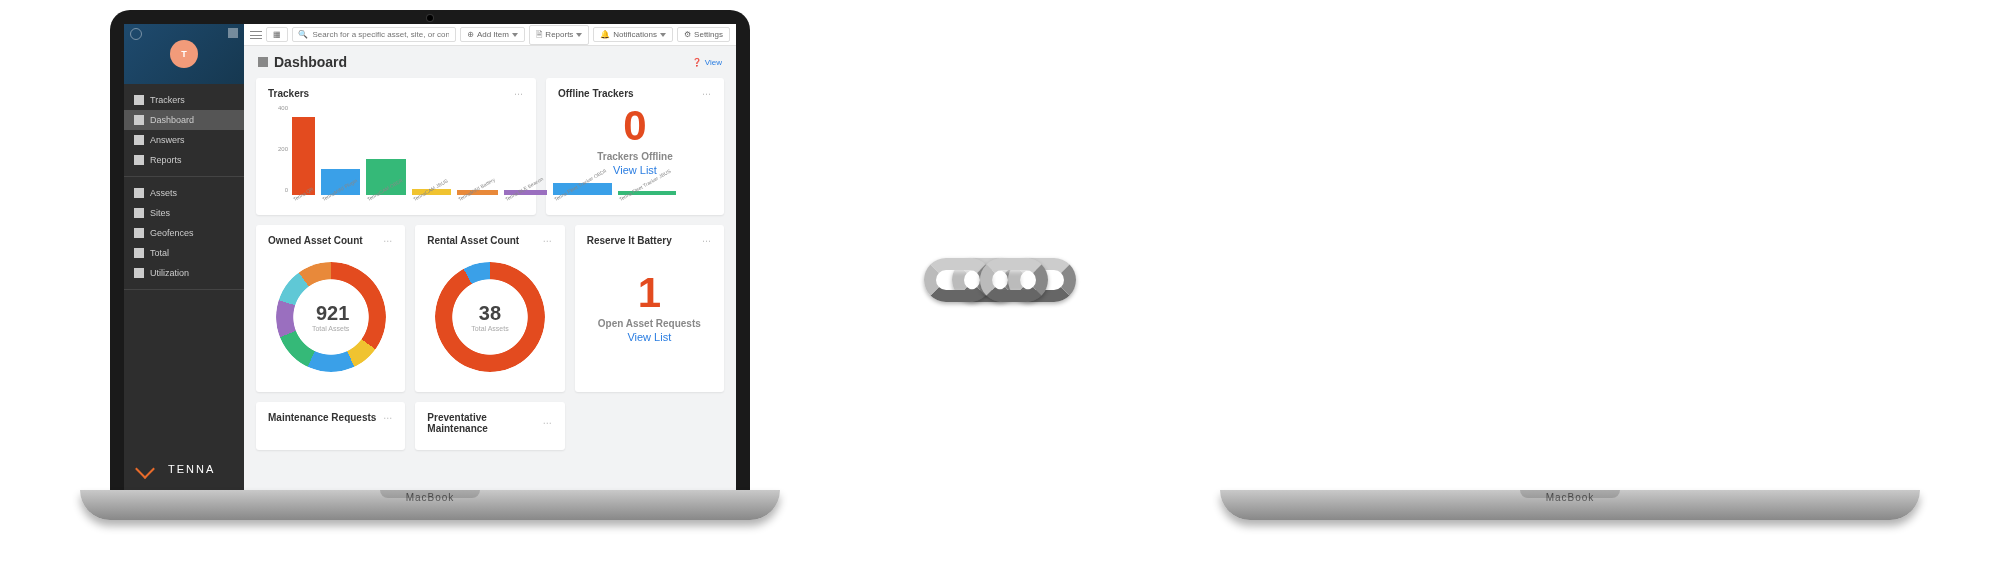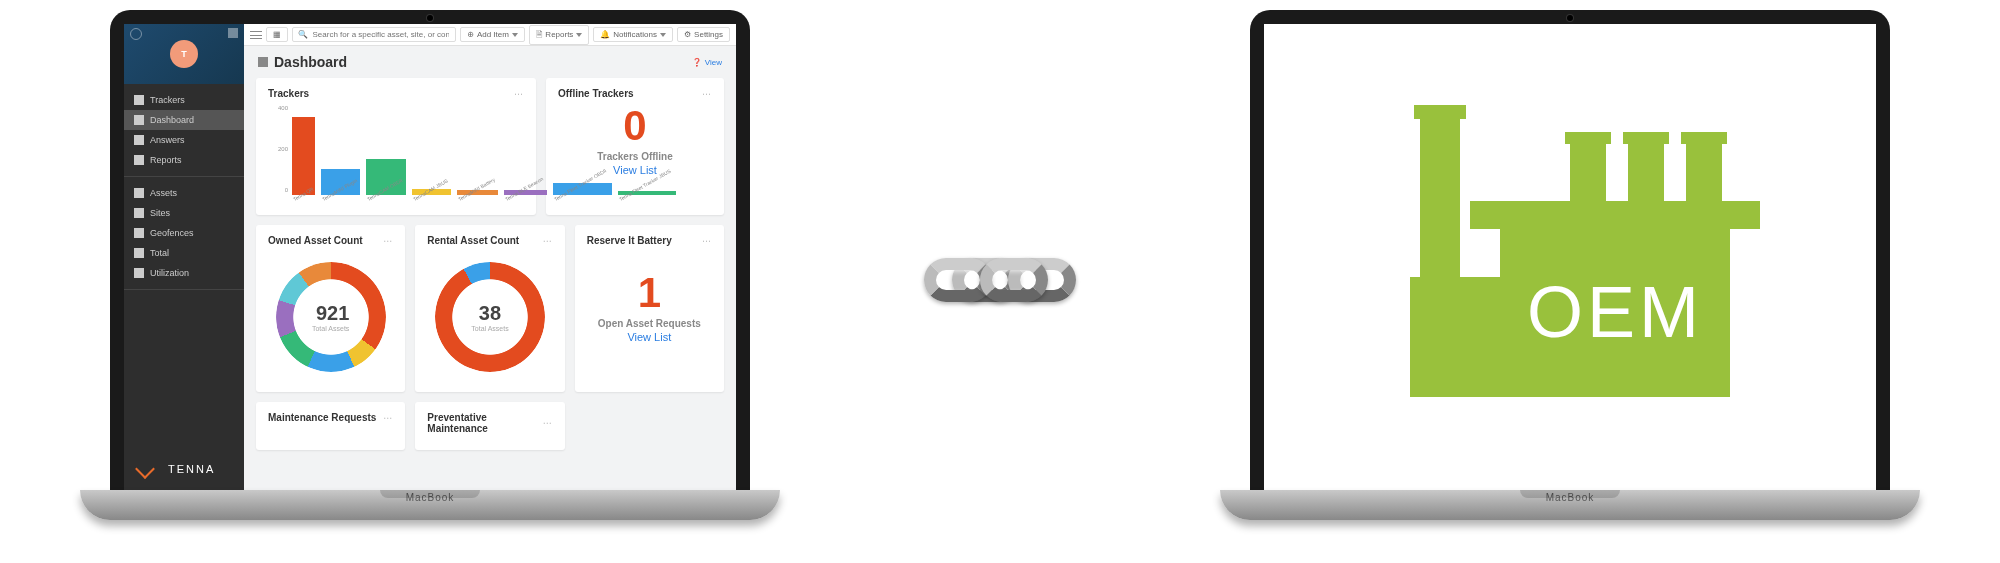--- a/index.html
+++ b/index.html
@@ -301,42 +301,16 @@
 </div>
 
 <div class="chain">
   <div class="link"></div>
   <div class="link"></div>
   <div class="link"></div>
   <div class="link"></div>
 </div>
 
 <div class="laptop right">
-  <div class="bezel">
-    <div class="dot"></div>
-    <div class="screen">
-      <div class="oem-wrap">
-        <div class="oem-icon">
-          <div class="stack">
-              <div class="stack-top"></div>
-            </div>
-          <div class="tower t1">
-              <div class="cap"></div>
-            </div>
-          <div class="tower t2">
-              <div class="cap"></div>
-            </div>
-          <div class="tower t3">
-              <div class="cap"></div>
-            </div>
-          <div class="roof"></div>
-          <div class="body-left"></div>
-          <div class="body">
-              <span class="oem-text">OEM</span>
-            </div>
-        </div>
-      </div>
-    </div>
-  </div>
   <div class="base">
       <span>MacBook</span>
     </div>
 </div>
 
 </body></html>

